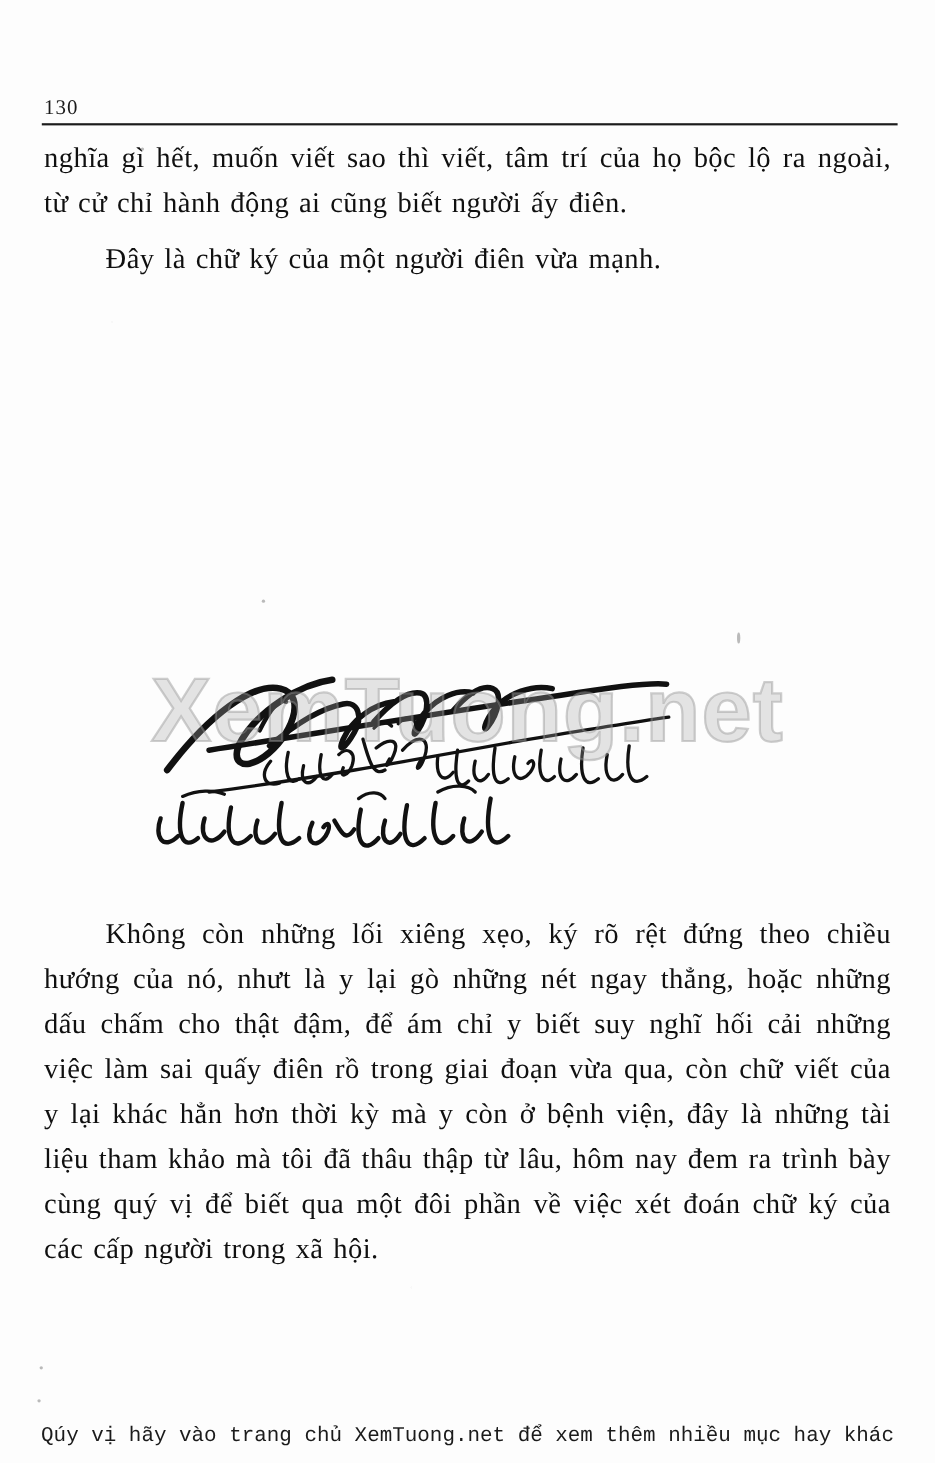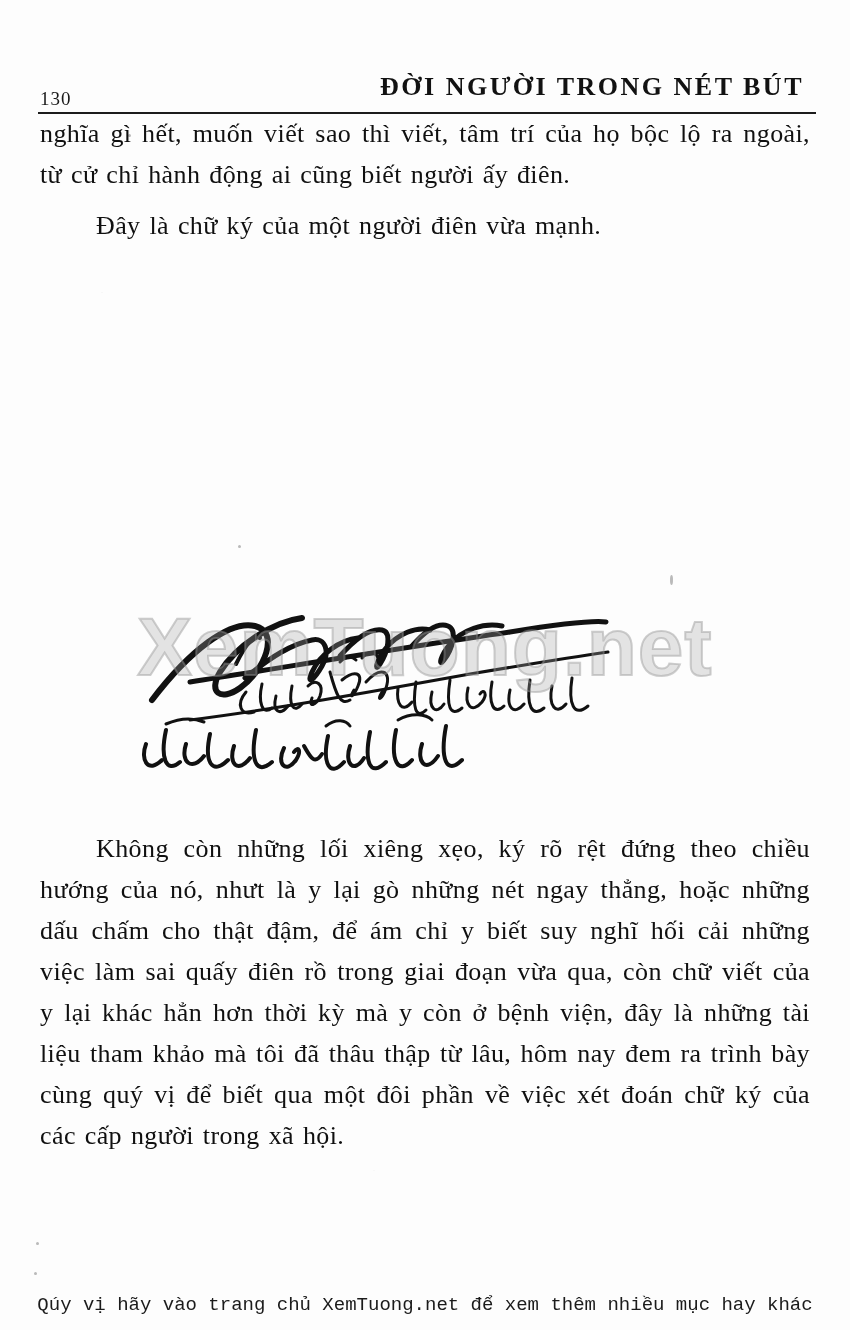--- a/index.html
+++ b/index.html
@@ -61,21 +61,21 @@
     left: 2px;
     right: 0px;
     top: 40px;
     height: 2px;
     background: #1c1c1c;
   }
 
   
   .body-text {
     position: absolute;
-    top: 113px;
+    top: 123px;
     left: 40px;
     width: 770px;
   }
   .para {
     font-family: "Liberation Serif", serif;
     font-size: 26px;
     line-height: 41px;
     text-align: justify;
     text-align-last: left;
     letter-spacing: 0.4px;
@@ -148,21 +148,20 @@
 <div class="page">
 
   <div class="speck" style="left:128px; top:134px; width:3px; height:3px;"></div>
   <div class="speck" style="left:238px; top:545px; width:3px; height:3px;"></div>
   <div class="speck" style="left:670px; top:575px; width:3px; height:10px;"></div>
   <div class="speck" style="left:36px; top:1242px; width:3px; height:3px;"></div>
   <div class="speck" style="left:34px; top:1272px; width:3px; height:3px;"></div>
 
   <div class="header">
     <div class="page-number">130</div>
-    <div class="running-head">ĐỜI NGƯỜI TRONG NÉT BÚT</div>
     <div class="header-rule"></div>
   </div>
 
   <div class="body-text">
     <p class="para">nghĩa gì hết, muốn viết sao thì viết, tâm trí của họ bộc lộ ra ngoài, từ cử chỉ hành động ai cũng biết người ấy điên.</p>
     <p class="para indent single">Đây là chữ ký của một người điên vừa mạnh.</p>
   </div>
 
   <div class="sig-block">
     <svg class="sig-svg" width="770" height="250" viewBox="0 0 770 250">

